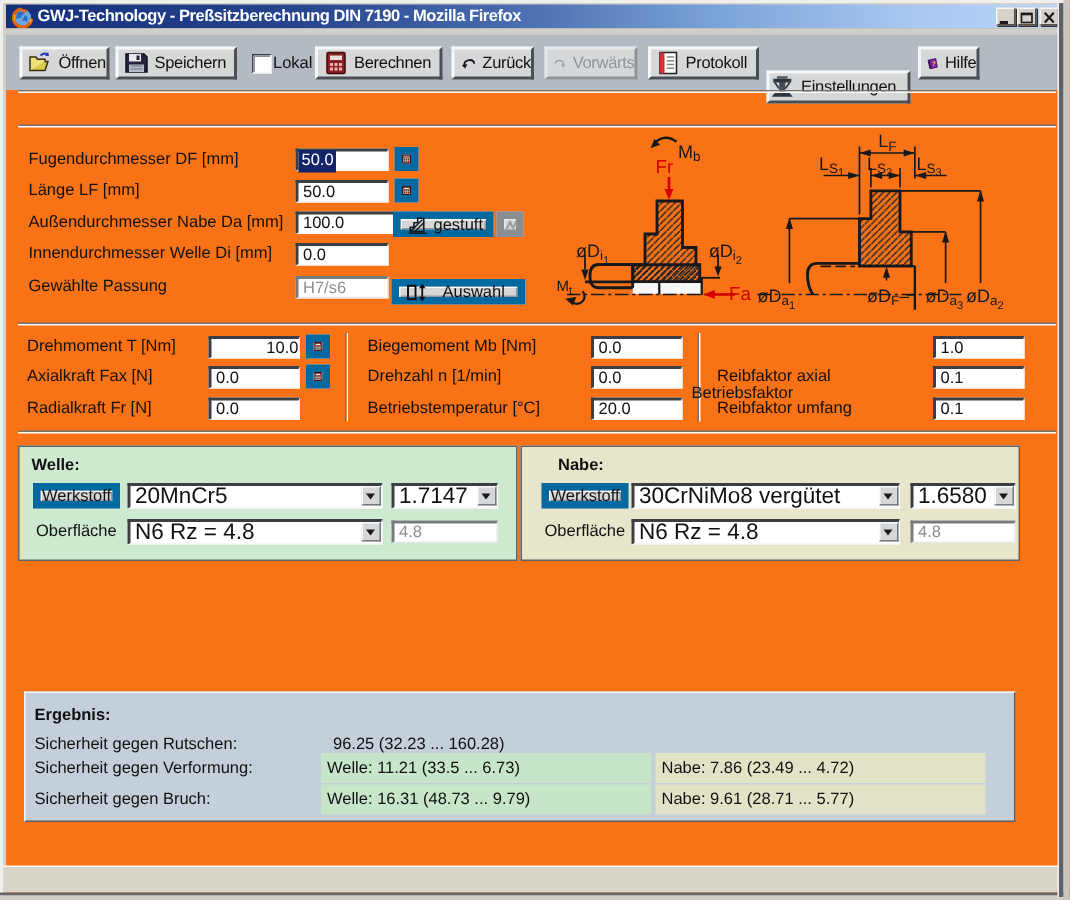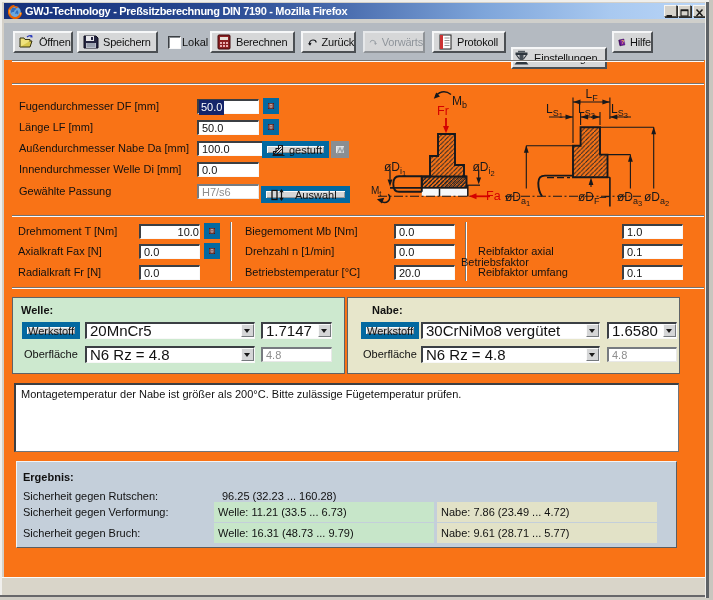--- a/index.html
+++ b/index.html
@@ -265,23 +265,20 @@
 <div class="panel" style="left:343px;top:278px;width:333px;height:77px;background:#e7e6cb;">
   <div class="lbl b" style="left:24px;top:5px;">Nabe:</div>
   <div class="rbtn" style="left:13px;top:24px;width:58px;height:17px;">Werkstoff</div>
   <div class="combo" style="left:73px;top:24px;width:179px;">30CrNiMo8 vergütet<span class="arr"></span></div>
   <div class="combo" style="left:259px;top:24px;width:70px;">1.6580<span class="arr"></span></div>
   <div class="lbl" style="left:15px;top:49px;">Oberfläche</div>
   <div class="combo" style="left:73px;top:48px;width:179px;">N6 Rz = 4.8<span class="arr"></span></div>
   <div class="tf dis" style="left:259px;top:49px;width:70px;">4.8</div>
 </div>
 
-<div class="abs" style="left:10px;top:364px;width:665px;height:69px;background:#fff;border-style:solid;border-width:2px 1px 1px 2px;border-color:#3b3f44 #70747a #70747a #3b3f44;">
-  <div style="font-size:11px;color:#111;padding:3px 0 0 5px;">Montagetemperatur der Nabe ist größer als 200°C. Bitte zulässige Fügetemperatur prüfen.</div>
-</div>
 
 <div class="abs" style="left:12px;top:442px;width:661px;height:87px;background:#c4cfda;border:1px solid;border-color:#f2f4f6 #5a5e62 #5a5e62 #f2f4f6;">
   <div class="lbl b" style="left:6px;top:8px;">Ergebnis:</div>
   <div class="lbl" style="left:6px;top:27px;">Sicherheit gegen Rutschen:</div>
   <div class="lbl" style="left:205px;top:27px;">96.25 (32.23 ... 160.28)</div>
   <div class="abs" style="left:197px;top:40px;width:220px;height:20px;background:#c7e6c9;"></div>
   <div class="abs" style="left:420px;top:40px;width:220px;height:20px;background:#e2e2c7;"></div>
   <div class="abs" style="left:197px;top:61px;width:220px;height:20px;background:#c7e6c9;"></div>
   <div class="abs" style="left:420px;top:61px;width:220px;height:20px;background:#e2e2c7;"></div>
   <div class="lbl" style="left:6px;top:43px;">Sicherheit gegen Verformung:</div>

